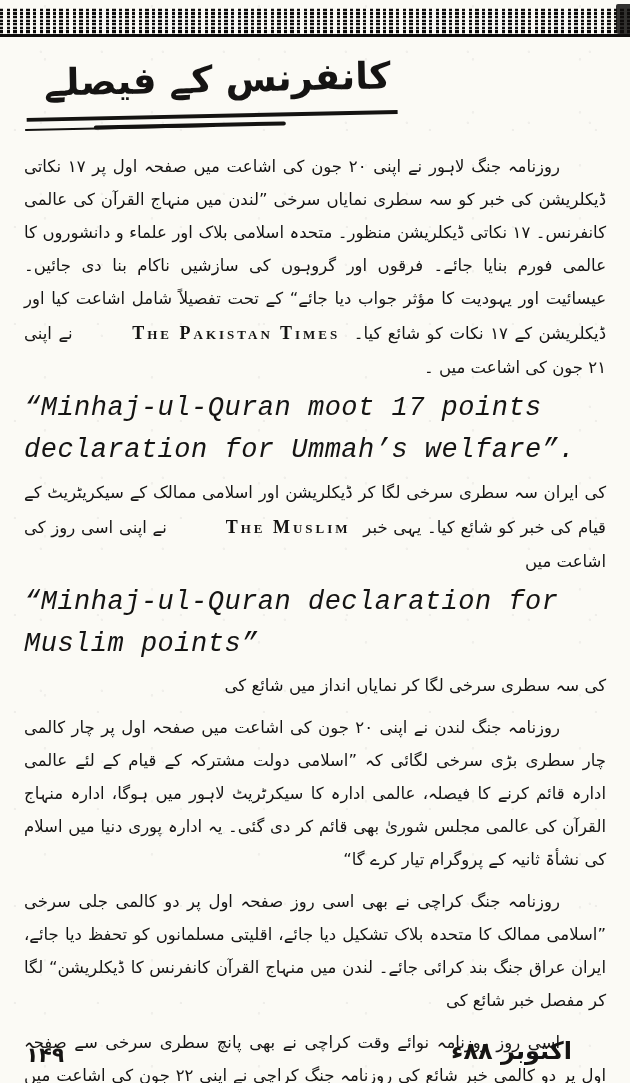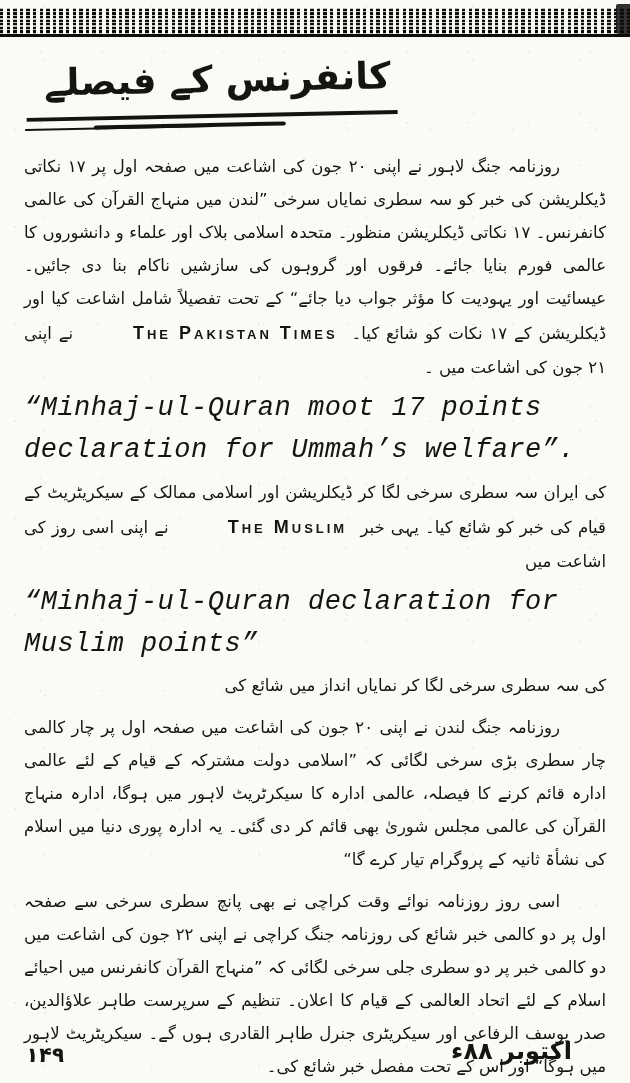--- a/index.html
+++ b/index.html
@@ -53,21 +53,21 @@
   p.para{
     margin:0 0 9px 0;
     text-align:justify;
     text-indent:46px;
     font-size:16.5px;
     line-height:2.0;
   }
   .seg-urdu{}
   .seg-paper{
     direction:ltr;unicode-bidi:isolate;display:inline-block;
-    font-family:Liberation Sans, sans-serif;
+    font-family:Liberation Serif, serif;
     font-variant:small-caps;
     font-size:18px;font-weight:600;letter-spacing:3px;
     margin:0 7px;white-space:nowrap;
   }
   .seg-script{
     display:block;direction:ltr;unicode-bidi:isolate;
     text-align:left;text-indent:0;
     font-family:Liberation Mono, monospace;
     font-style:italic;font-weight:500;
     font-size:27px;line-height:1.55;
@@ -107,20 +107,23 @@
       <span class="seg-paper">The Muslim</span>
       <span class="seg-urdu">نے اپنی اسی روز کی اشاعت میں</span>
       <span class="seg-script">“Minhaj-ul-Quran declaration for Muslim points”</span>
       <span class="seg-urdu">کی سہ سطری سرخی لگا کر نمایاں انداز میں شائع کی</span>
     </p>
 
     <p class="para">
       <span class="seg-urdu">روزنامہ جنگ لندن نے اپنی ۲۰ جون کی اشاعت میں صفحہ اول پر چار کالمی چار سطری بڑی سرخی لگائی کہ ”اسلامی دولت مشترکہ کے قیام کے لئے عالمی ادارہ قائم کرنے کا فیصلہ، عالمی ادارہ کا سیکرٹریٹ لاہور میں ہوگا، ادارہ منہاج القرآن کی عالمی مجلس شوریٰ بھی قائم کر دی گئی۔ یہ ادارہ پوری دنیا میں اسلام کی نشأۃ ثانیہ کے پروگرام تیار کرے گا“</span>
     </p>
 
+    <p class="para">
+      <span class="seg-urdu">روزنامہ جنگ کراچی نے بھی اسی روز صفحہ اول پر دو کالمی جلی سرخی ”اسلامی ممالک کا متحدہ بلاک تشکیل دیا جائے، اقلیتی مسلمانوں کو تحفظ دیا جائے، ایران عراق جنگ بند کرائی جائے۔ لندن میں منہاج القرآن کانفرنس کا ڈیکلریشن“ لگا کر مفصل خبر شائع کی</span>
+    </p>
 
     <p class="para">
       <span class="seg-urdu">اسی روز روزنامہ نوائے وقت کراچی نے بھی پانچ سطری سرخی سے صفحہ اول پر دو کالمی خبر شائع کی روزنامہ جنگ کراچی نے اپنی ۲۲ جون کی اشاعت میں دو کالمی خبر پر دو سطری جلی سرخی لگائی کہ ”منہاج القرآن کانفرنس میں احیائے اسلام کے لئے اتحاد العالمی کے قیام کا اعلان۔ تنظیم کے سرپرست طاہر علاؤالدین، صدر یوسف الرفاعی اور سیکریٹری جنرل طاہر القادری ہوں گے۔ سیکریٹریٹ لاہور میں ہوگا“ اور اس کے تحت مفصل خبر شائع کی۔</span>
     </p>
 
   </div>
 
   <div class="footer-pageno">۱۴۹</div>
   <div class="footer-date">اکتوبر ۸۸ء</div>
 

